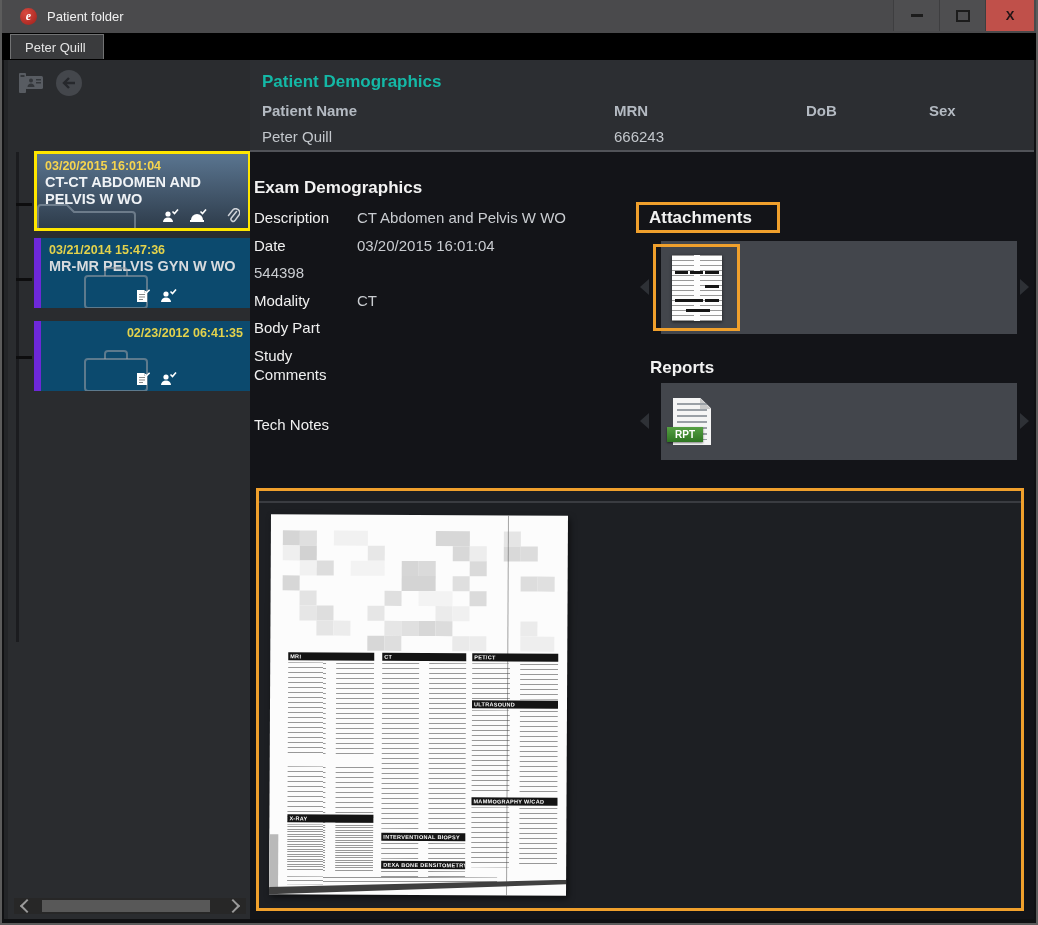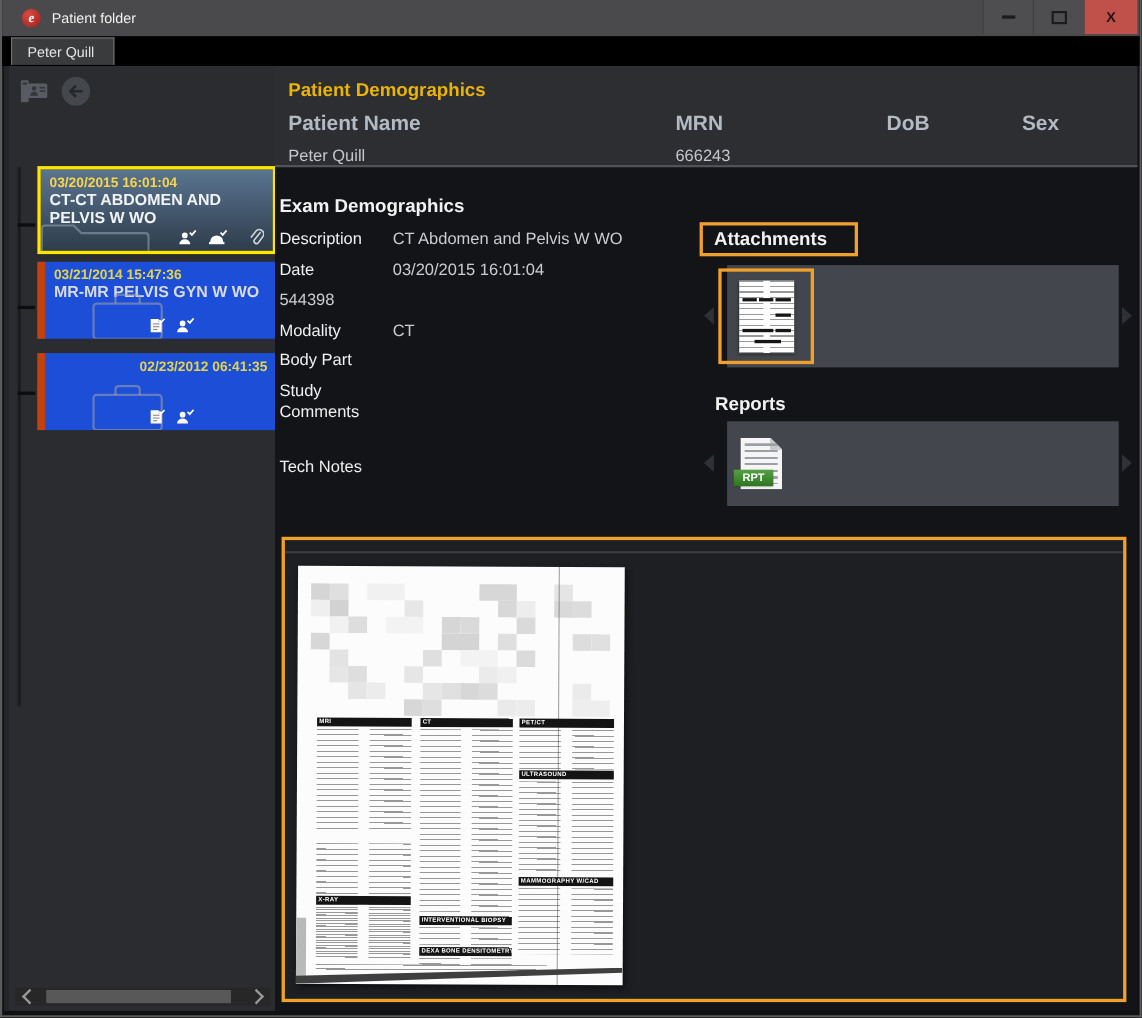--- a/index.html
+++ b/index.html
@@ -34,34 +34,34 @@
   .timeline{position:absolute;left:8px;top:92px;width:3px;height:490px;background:#1b1c1f;}
   .tick{position:absolute;left:8px;width:16px;height:3px;background:#0d0d0e;}
 
   
   .card{position:absolute;left:26px;width:217px;box-sizing:border-box;padding:5px 8px;overflow:hidden;cursor:pointer;}
   .card .date{font-size:12.5px;font-weight:bold;color:#e3d24c;}
   .card .title{font-size:14.5px;font-weight:bold;color:#d8dbde;line-height:1.2;margin-top:1px;}
   .card.selected{top:91px;height:80px;border:3px solid #ffe600;background:linear-gradient(#5a7590,#2e3c4b);}
   .card.selected .date{color:#f6d44e;}
   .card.selected .title{color:#f0f3f6;}
-  .card.plain{background:#1d4ed8;border-left:7px solid #c2410c;}
+  .card.plain{background:#0c4a6e;border-left:7px solid #6d28d9;}
   .card2{top:178px;height:70px;}
   .card3{top:261px;height:70px;text-align:right;}
   .icon-row{position:absolute;bottom:5px;display:flex;gap:10px;align-items:center;}
   .icon-row.sel{right:8px;}
   .icon-row.mid{left:95px;}
   .ghost{position:absolute;pointer-events:none;}
 
   
   .content{position:absolute;left:246px;top:0;right:0;bottom:0;background:#131418;}
   .demo-panel{position:absolute;left:0;top:0;right:0;height:92px;background:#2c2e32;border-bottom:2px solid #515358;box-sizing:border-box;}
-  .demo-title{position:absolute;left:12px;top:12px;font-size:17px;font-weight:bold;color:#eab308;}
+  .demo-title{position:absolute;left:12px;top:12px;font-size:17px;font-weight:bold;color:#14b8a6;}
   .demo-grid{position:absolute;left:12px;top:42px;right:10px;display:grid;grid-template-columns:352px 192px 123px auto;}
-  .demo-label{font-size:19px;font-weight:bold;color:#b4bac2;}
+  .demo-label{font-size:15px;font-weight:bold;color:#b4bac2;}
   .demo-value{font-size:15px;color:#c3c7cc;margin-top:9px;}
 
   .exam-title{position:absolute;left:4px;top:118px;font-size:17px;font-weight:bold;color:#f2f2f2;}
   .fields{position:absolute;left:4px;top:148px;width:392px;}
   .frow{display:flex;margin-bottom:8px;}
   .flabel{width:103px;font-size:15px;font-weight:normal;color:#f0f0f0;flex:none;line-height:1.3;}
   .fvalue{font-size:15px;color:#c9ccd0;line-height:1.3;}
   .frow.technotes{margin-top:30px;}
 
   

